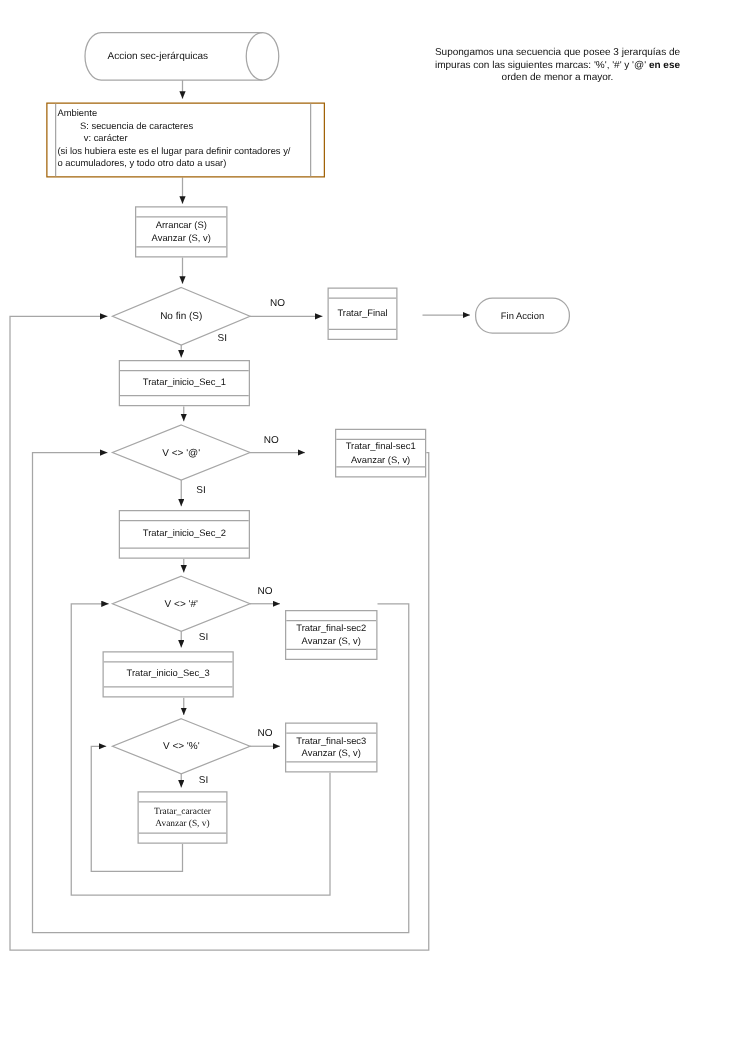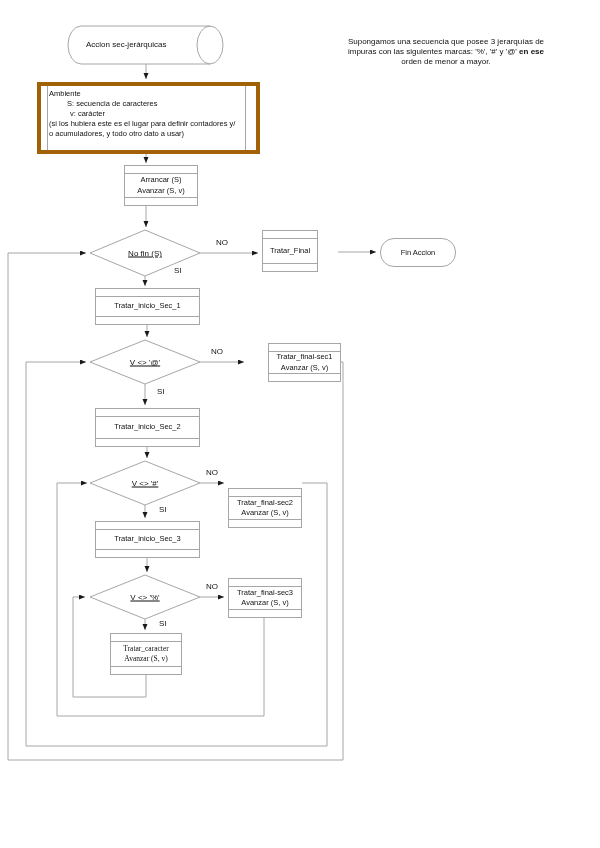--- a/index.html
+++ b/index.html
@@ -9,43 +9,43 @@
 
   
   .note{position:absolute;left:299px;top:37px;width:294px;text-align:center;
         font-size:8px;line-height:10px;color:#111;}
   .note b{font-weight:bold;}
 
   
   .cyl-label{position:absolute;left:86px;top:40px;font-size:8px;white-space:nowrap;}
 
   
-  .ambiente{position:absolute;left:37px;top:82px;width:223px;height:72px;
-            border:4px solid #a16207;background:#fff;font-size:7.5px;line-height:10px;
+  .ambiente{position:absolute;left:37px;top:82px;width:223px;height:60px;
+            border:1px solid #a16207;background:#fff;font-size:7.5px;line-height:10px;
             padding-top:3px;box-sizing:border-box;}
   .ambiente::before{content:"";position:absolute;top:0;bottom:0;left:6px;border-left:1px solid #a6a6a6;}
   .ambiente::after{content:"";position:absolute;top:0;bottom:0;right:10px;border-right:1px solid #a6a6a6;}
   .amb-line{padding-left:8px;white-space:nowrap;}
   .amb-ind1{padding-left:26px;}
   .amb-ind2{padding-left:29px;}
 
   
   .box{position:absolute;border:1px solid #a6a6a6;background:#fff;box-sizing:border-box;
        display:flex;flex-direction:column;justify-content:center;align-items:center;
        text-align:center;font-size:7.5px;line-height:10.5px;white-space:nowrap;}
   .bars::before{content:"";position:absolute;left:0;right:0;top:7px;border-top:1px solid #a6a6a6;}
   .bars::after{content:"";position:absolute;left:0;right:0;bottom:7px;border-bottom:1px solid #a6a6a6;}
 
   
   .stadium{position:absolute;left:380px;top:238px;width:76px;height:29px;
            border:1px solid #a6a6a6;border-radius:14px;background:#fff;box-sizing:border-box;
            display:flex;align-items:center;justify-content:center;font-size:7.5px;}
 
   
-  .dtext{position:absolute;font-size:8px;white-space:nowrap;transform:translate(-50%,-50%);text-decoration:underline;}
+  .dtext{position:absolute;font-size:8px;white-space:nowrap;transform:translate(-50%,-50%);}
 
   
   .lbl{position:absolute;font-size:8px;white-space:nowrap;}
 </style>
 </head>
 <body>
 
 <div class="page">
 
   <svg width="600" height="848" viewBox="0 0 600 848">
@@ -100,21 +100,21 @@
   <div class="cyl-label">Accion sec-jerárquicas</div>
 
   <div class="ambiente">
     <div class="amb-line">Ambiente</div>
     <div class="amb-line amb-ind1">S: secuencia de caracteres</div>
     <div class="amb-line amb-ind2">v: carácter</div>
     <div class="amb-line">(si los hubiera este es el lugar para definir contadores y/</div>
     <div class="amb-line">o acumuladores, y todo otro dato a usar)</div>
   </div>
 
-  <div class="box bars" style="left:108px;top:165px;width:74px;height:41px;margin-left:16px;">
+  <div class="box bars" style="left:108px;top:165px;width:74px;height:41px;">
     <div>Arrancar (S)</div>
     <div>Avanzar (S, v)</div>
   </div>
 
   <div class="dtext" style="left:145px;top:253px;">No fin (S)</div>
   <div class="dtext" style="left:145px;top:362px;">V &lt;&gt; '@'</div>
   <div class="dtext" style="left:145px;top:483px;">V &lt;&gt; '#'</div>
   <div class="dtext" style="left:145px;top:597px;">V &lt;&gt; '%'</div>
 
   <div class="box bars" style="left:262px;top:230px;width:56px;height:42px;">
@@ -136,21 +136,21 @@
 
   <div class="box bars" style="left:95px;top:408px;width:105px;height:39px;">
     <div>Tratar_inicio_Sec_2</div>
   </div>
 
   <div class="box bars" style="left:228px;top:488px;width:74px;height:40px;">
     <div>Tratar_final-sec2</div>
     <div>Avanzar (S, v)</div>
   </div>
 
-  <div class="box bars" style="left:95px;top:521px;width:105px;height:37px;">
+  <div class="box bars" style="left:82px;top:521px;width:105px;height:37px;">
     <div>Tratar_inicio_Sec_3</div>
   </div>
 
   <div class="box bars" style="left:228px;top:578px;width:74px;height:40px;">
     <div>Tratar_final-sec3</div>
     <div>Avanzar (S, v)</div>
   </div>
 
   <div class="box bars" style="left:110px;top:633px;width:72px;height:42px;font-family:Liberation Serif, serif;">
     <div>Tratar_caracter</div>

